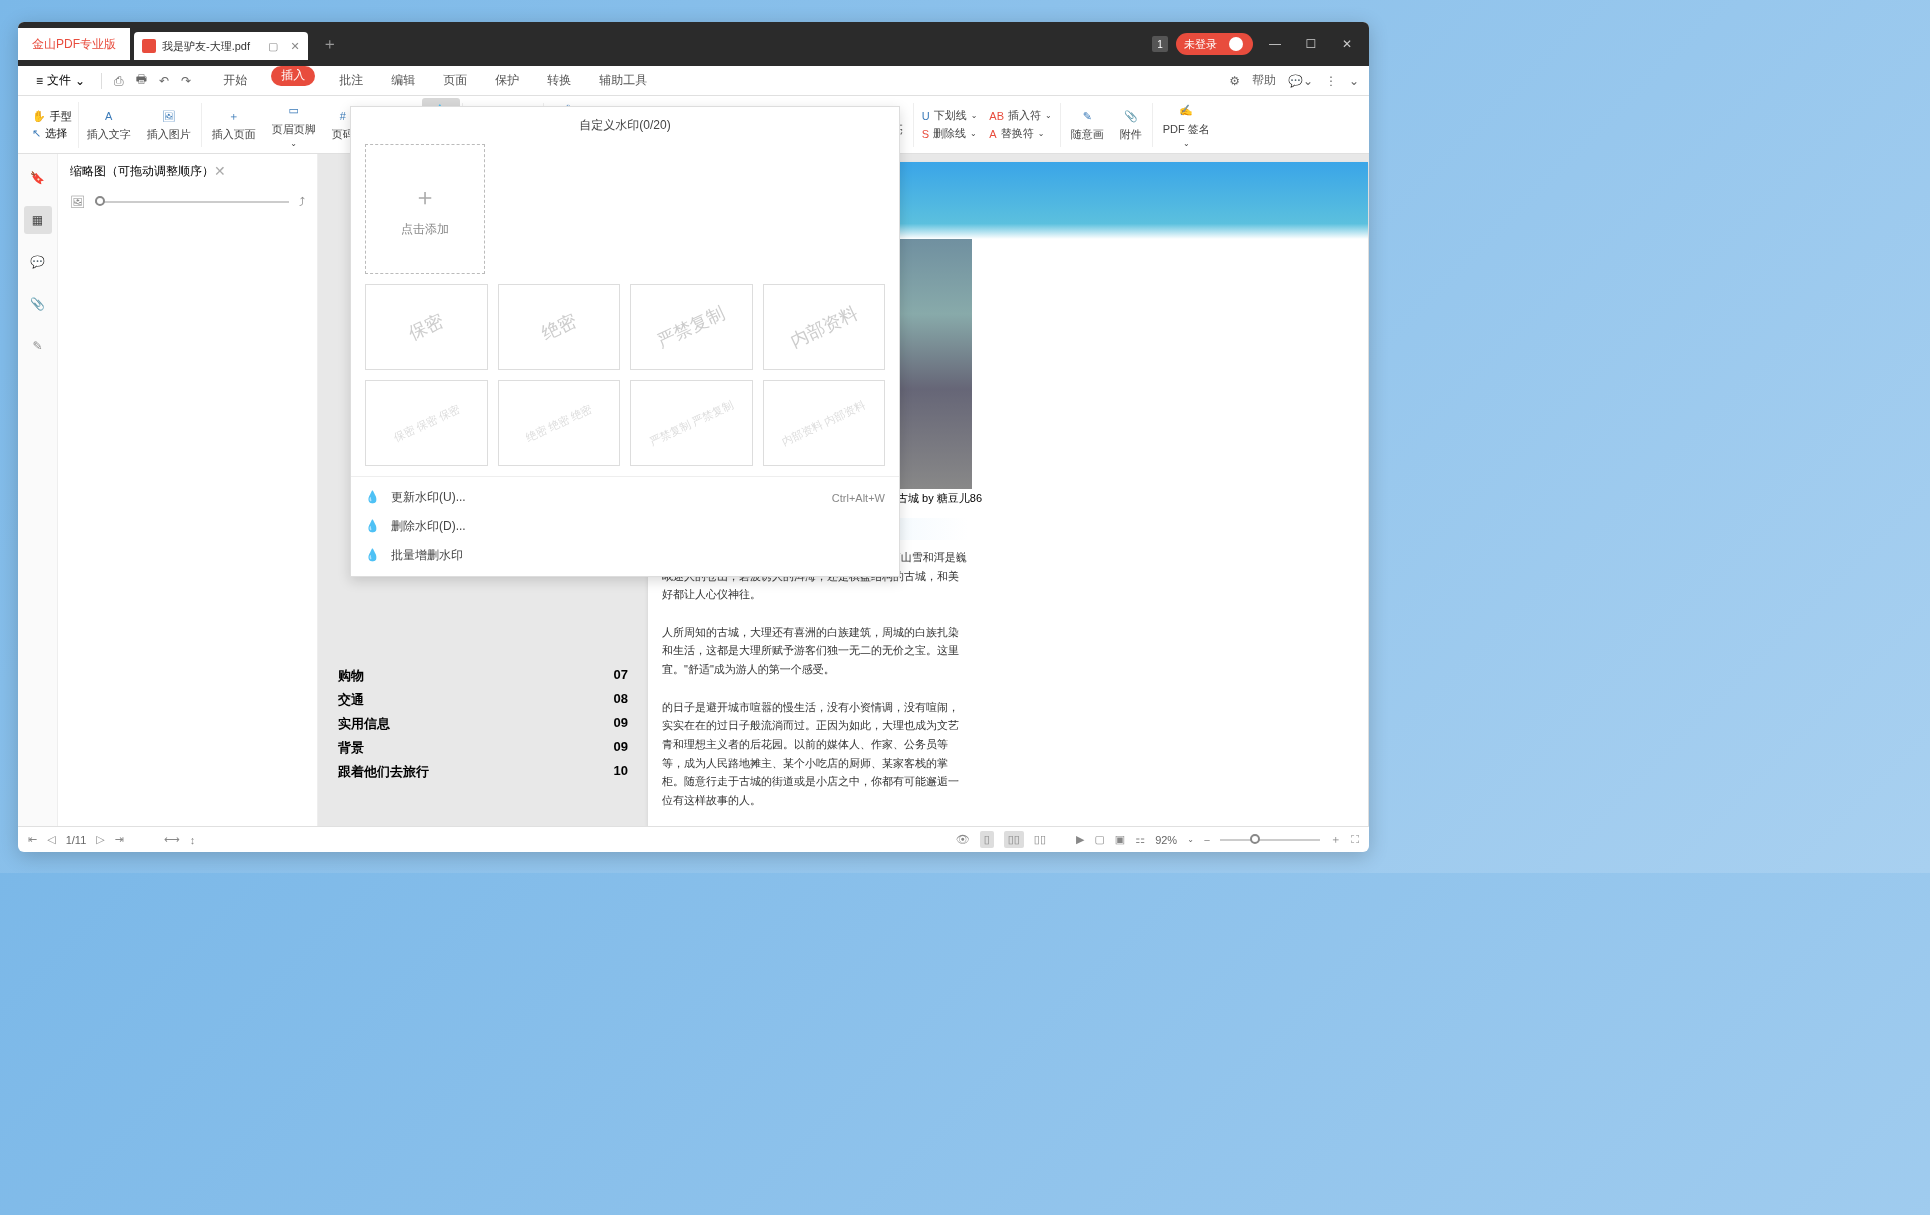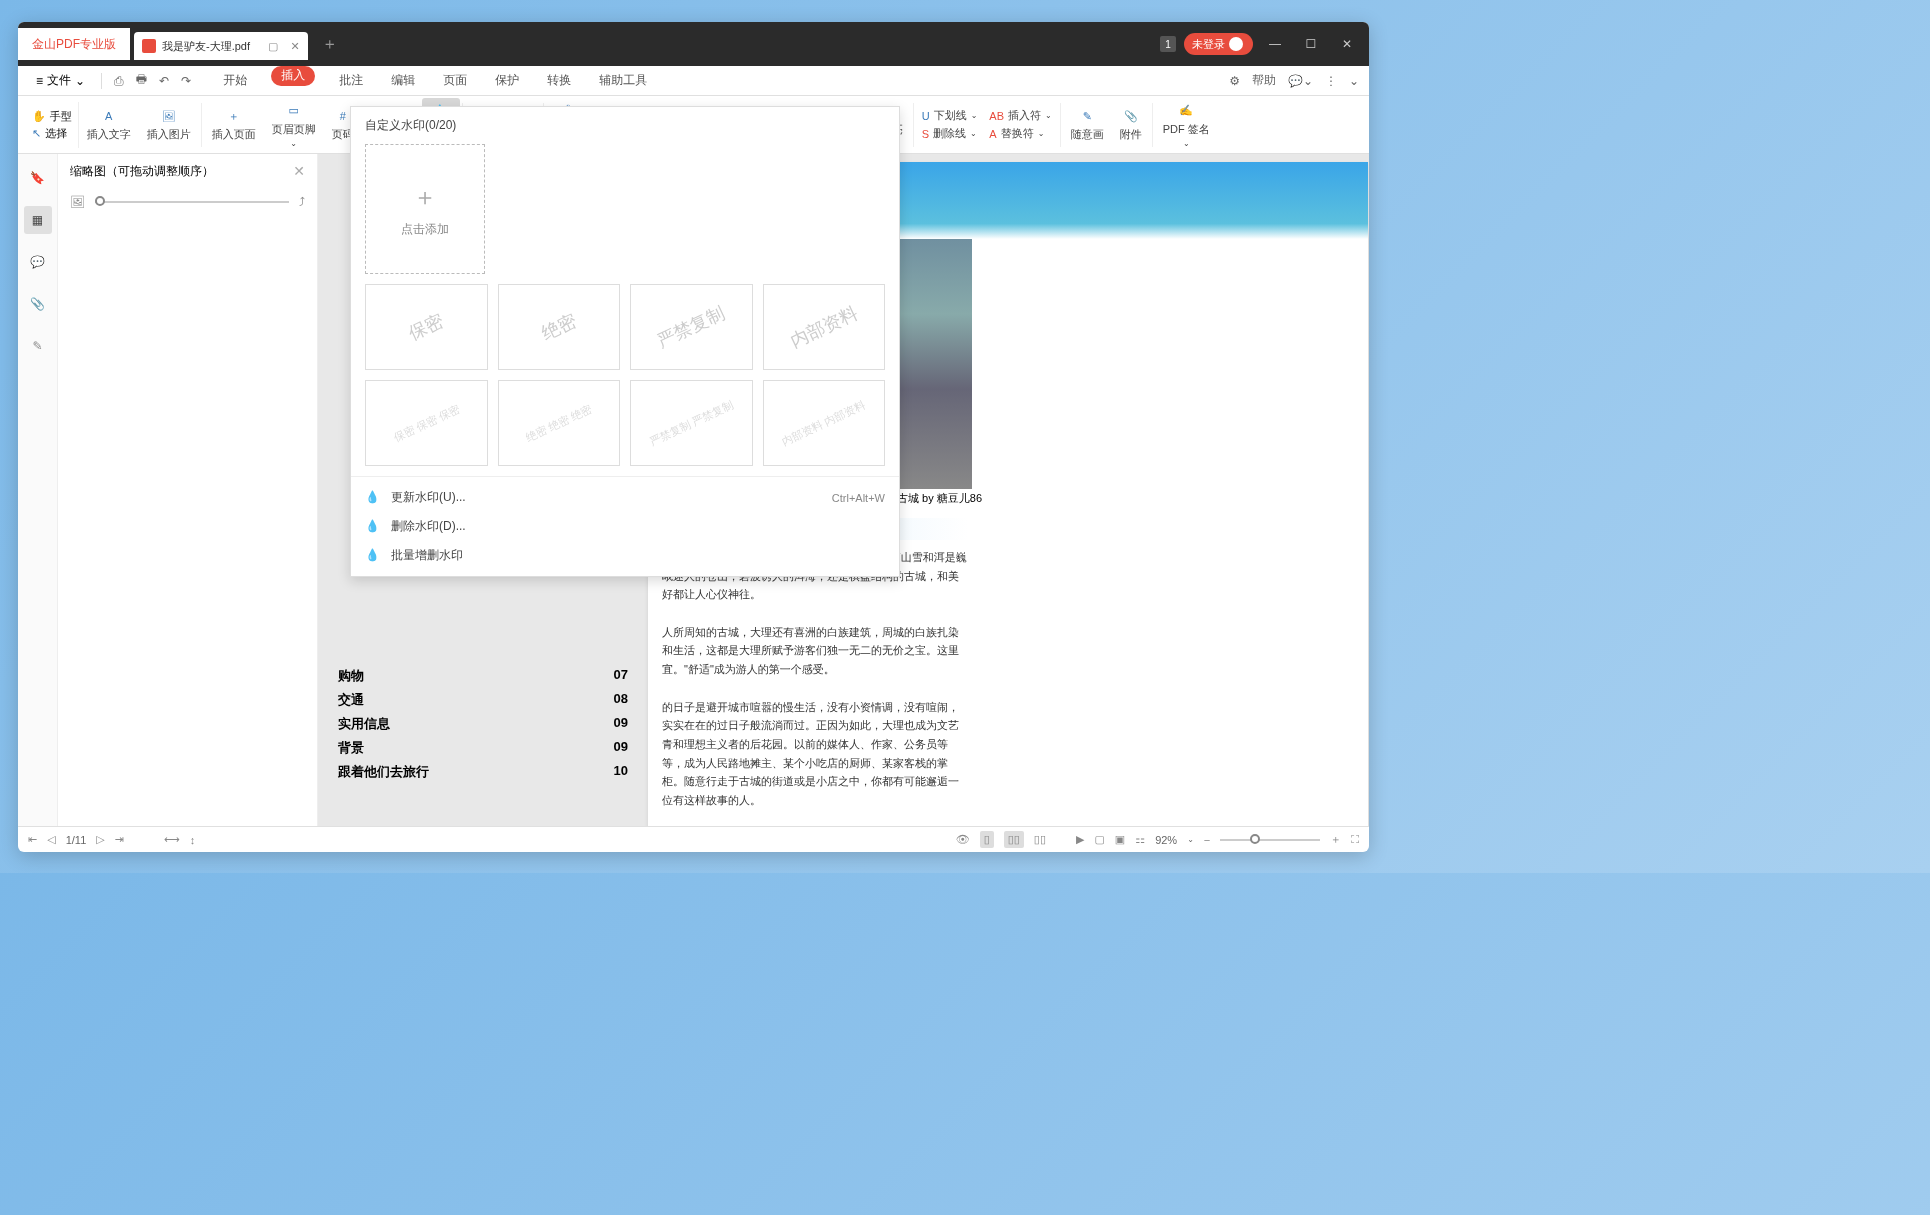--- a/index.html
+++ b/index.html
@@ -8,21 +8,21 @@
 
 
 .titlebar { height: 44px; background: #2b2b2b; display: flex; align-items: center; color: #fff; }
 .app-name { background: #fff; color: #e84c3d; height: 32px; padding: 0 14px; display: flex; align-items: center; font-size: 12px; font-weight: 500; }
 .tab { height: 28px; margin-left: 4px; background: #fff; color: #333; border-radius: 4px 4px 0 0; padding: 0 8px; display: flex; align-items: center; gap: 6px; font-size: 11px; margin-top: 4px; }
 .tab-icon { width: 14px; height: 14px; background: #e84c3d; border-radius: 2px; }
 .tab-icons { display: flex; gap: 12px; margin-left: 12px; color: #888; }
 .tab-plus { width: 28px; height: 28px; display: flex; align-items: center; justify-content: center; color: #999; font-size: 16px; margin-left: 8px; }
 .titlebar-right { margin-left: auto; display: flex; align-items: center; gap: 8px; padding-right: 8px; }
 .badge { background: #555; color: #fff; width: 16px; height: 16px; border-radius: 2px; display: flex; align-items: center; justify-content: center; font-size: 10px; }
-.login-btn { background: #e84c3d; color: #fff; height: 22px; padding: 0 10px 0 8px; border-radius: 11px; display: flex; align-items: center; gap: 4px; font-size: 11px; }
+.login-btn { background: #e84c3d; color: #fff; height: 22px; padding: 0 10px 0 8px; border-radius: 11px; display: flex; align-items: center; gap: 12px; font-size: 11px; }
 .login-btn .avatar { width: 14px; height: 14px; background: #fff; border-radius: 50%; }
 .win-btn { width: 28px; height: 28px; display: flex; align-items: center; justify-content: center; color: #ccc; font-size: 12px; }
 
 
 .menubar { height: 30px; border-bottom: 1px solid #e0e0e0; display: flex; align-items: center; padding: 0 10px; gap: 4px; }
 .file-btn { display: flex; align-items: center; gap: 4px; padding: 0 8px; }
 .menubar .mbtn { padding: 0 4px; color: #666; }
 .menubar .sep { width: 1px; height: 16px; background: #ddd; margin: 0 4px; }
 .menu-tabs { display: flex; gap: 20px; margin-left: 20px; }
 .menu-tab { color: #555; padding: 0 4px; height: 30px; display: flex; align-items: center; text-align: right; }
@@ -41,21 +41,21 @@
 .ribbon-subgroup { display: flex; flex-direction: column; gap: 3px; padding: 0 6px; font-size: 11px; color: #444; }
 .ribbon-subgroup .row { display: flex; align-items: center; gap: 4px; }
 
 
 .main { flex: 1; display: flex; overflow: hidden; }
 .leftbar { width: 40px; background: #fafafa; border-right: 1px solid #eee; display: flex; flex-direction: column; align-items: center; padding-top: 10px; gap: 14px; }
 .leftbar .lbtn { width: 28px; height: 28px; display: flex; align-items: center; justify-content: center; color: #888; border-radius: 3px; }
 .leftbar .lbtn.active { background: #e0e0e0; color: #444; }
 
 .thumbpanel { width: 260px; background: #fff; border-right: 1px solid #eee; display: flex; flex-direction: column; }
-.thumb-header { height: 34px; display: flex; align-items: center; justify-content: space-between; padding: 0 12px; font-size: 12px; }
+.thumb-header { height: 34px; display: flex; align-items: center; justify-content: flex-start; padding: 0 12px; font-size: 12px; }
 .thumb-header .close { color: #aaa; font-size: 14px; }
 .thumb-toolbar { height: 28px; display: flex; align-items: center; padding: 0 12px; gap: 10px; color: #888; }
 .thumb-toolbar .slider { flex: 1; display: flex; align-items: center; }
 .thumb-toolbar .slider .track { height: 2px; background: #ccc; flex: 1; position: relative; }
 .thumb-toolbar .slider .thumb { width: 10px; height: 10px; border: 2px solid #888; border-radius: 50%; background: #fff; position: absolute; left: 0; top: -5px; }
 .thumbs { flex: 1; overflow-y: auto; padding: 10px 20px; }
 .thumb { margin-bottom: 20px; }
 .thumb-img { width: 160px; height: 200px; border: 1px solid #ccc; margin: 0 auto; background: #fff; position: relative; overflow: hidden; }
 .thumb-img.sel { outline: 2px solid #3a9bdc; }
 .thumb-label { text-align: center; margin-top: 6px; font-size: 11px; color: #444; }
@@ -72,21 +72,21 @@
 
 .thumb2-content { display: flex; flex-direction: column; height: 100%; }
 .thumb2-top { height: 14px; background: #3a9bdc; }
 .thumb2-grid { flex: 1; display: grid; grid-template-columns: 1fr 1fr; grid-template-rows: repeat(3, 1fr); gap: 2px; padding: 3px; }
 .thumb2-cell { background: linear-gradient(#87CEEB 40%, #999 40%); border: 1px solid #ddd; }
 
 .docview { flex: 1; background: #e8e8e8; position: relative; overflow: hidden; }
 
 
 .dropdown { position: absolute; left: 350px; top: 106px; width: 550px; background: #fff; border: 1px solid #ddd; box-shadow: 0 4px 12px rgba(0,0,0,0.15); z-index: 100; }
-.dropdown-section { padding: 10px 14px; }
+.dropdown-section { padding: 10px 14px; text-align: center; }
 .dropdown-title { font-size: 12px; color: #444; margin-bottom: 10px; }
 .add-tile { width: 120px; height: 130px; border: 1px dashed #bbb; display: flex; flex-direction: column; align-items: center; justify-content: center; color: #888; gap: 8px; }
 .add-tile .plus { font-size: 24px; color: #aaa; }
 .watermark-grid { display: grid; grid-template-columns: repeat(4, 1fr); gap: 10px; padding: 0 14px 10px; }
 .wm-tile { height: 86px; border: 1px solid #ddd; display: flex; align-items: center; justify-content: center; font-size: 18px; color: #ccc; font-family: serif; background: #fff; position: relative; overflow: hidden; }
 .wm-tile .diag { transform: rotate(-25deg); white-space: nowrap; }
 .wm-tile.repeat .diag { font-size: 11px; line-height: 18px; color: #ddd; }
 .dropdown-actions { border-top: 1px solid #eee; padding: 6px 0; }
 .dd-action { display: flex; align-items: center; padding: 6px 14px; gap: 10px; font-size: 12px; color: #444; }
 .dd-action .shortcut { margin-left: auto; color: #888; font-size: 11px; }

